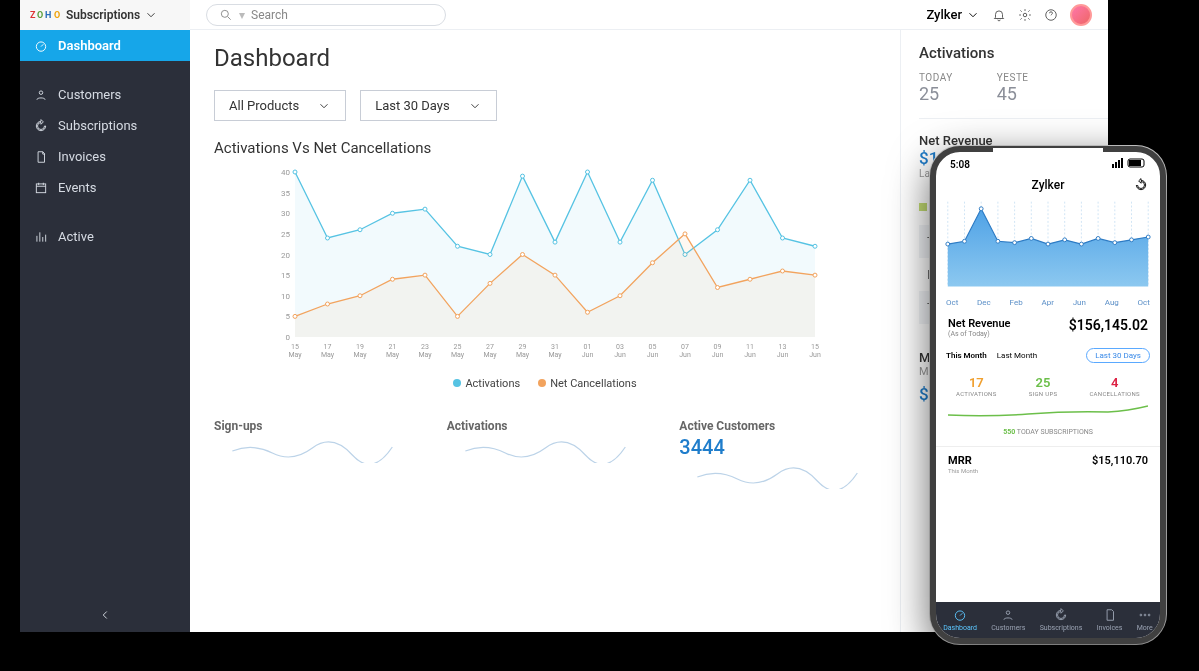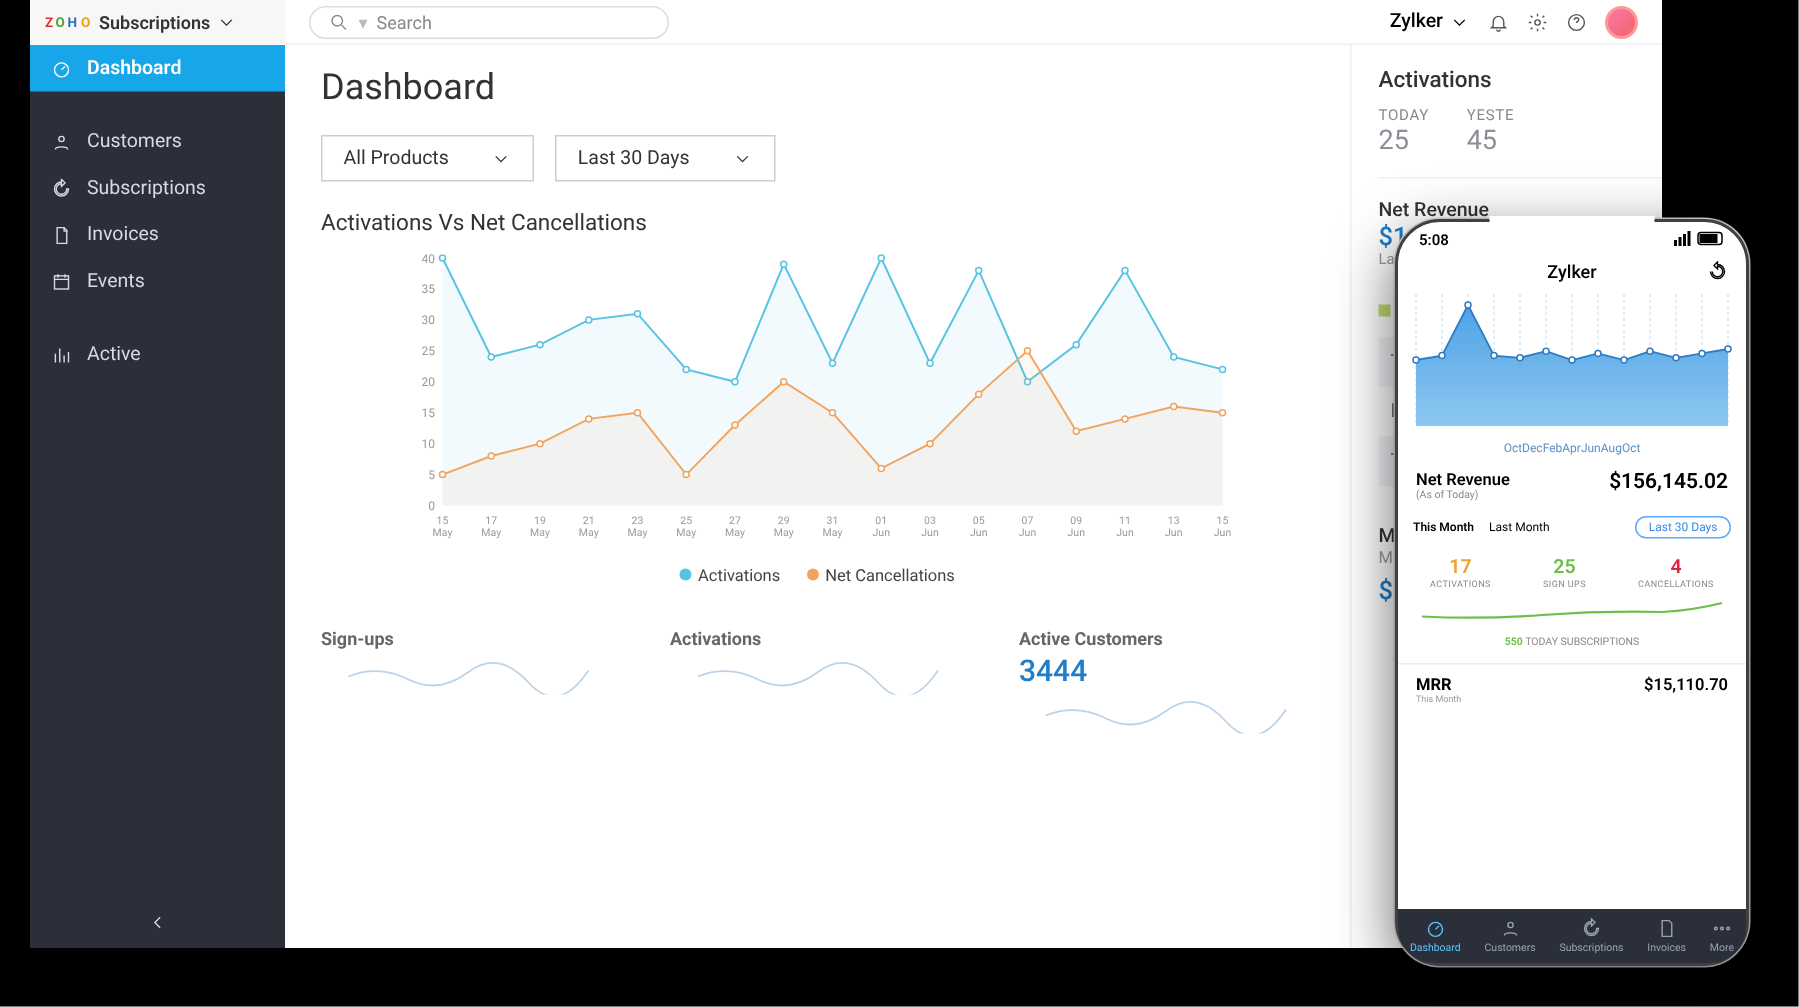--- a/index.html
+++ b/index.html
@@ -17,54 +17,54 @@
   .topbar{height:30px;border-bottom:1px solid #eceff3;display:flex;align-items:center;padding:0 16px;gap:12px}
   .search{display:flex;align-items:center;gap:6px;border:1px solid #d9dde3;border-radius:14px;padding:3px 12px;width:240px;color:#888;font-size:12px}
   .spacer{flex:1}
   .org{font-size:13px;font-weight:500;display:flex;align-items:center;gap:4px}
   .top-ico{cursor:pointer;color:#555;display:flex}
   .avatar{width:22px;height:22px;border-radius:50%;background:linear-gradient(135deg,#f7a 0%,#e66 100%);border:2px solid #f99}
   .content{flex:1;display:flex;overflow:hidden}
   .center{flex:1;padding:14px 24px 0 24px;overflow:hidden}
   .page-title{font-size:24px;font-weight:400;color:#333;margin-bottom:18px}
   .filters{display:flex;gap:14px;margin-bottom:18px}
-  .sel{border:1px solid #c8cdd6;padding:7px 14px;font-size:13px;display:flex;align-items:center;gap:28px;cursor:pointer;color:#333}
+  .sel{border:1px solid #c8cdd6;padding:7px 14px;font-size:13px;display:flex;align-items:center;gap:18px;cursor:pointer;color:#333}
   .section-title{font-size:15px;color:#333;margin-bottom:10px}
   .chart-wrap{height:230px;margin-bottom:22px}
   .legend{display:flex;gap:18px;justify-content:center;margin-top:6px;font-size:11px;color:#444}
   .legend span i{display:inline-block;width:8px;height:8px;border-radius:50%;margin-right:4px}
   .cards{display:flex;gap:36px}
   .card{flex:1}
   .card-label{font-size:12px;color:#666;font-weight:700}
   .card-val{font-size:20px;color:#1f7dcb;font-weight:500;margin-top:2px}
   .right{width:208px;padding:14px 0 0 18px;border-left:1px solid #eceff3;font-size:13px}
   .rh{font-size:15px;color:#333;font-weight:500;margin-bottom:10px}
-  .act-cols{display:flex;gap:25px;margin-bottom:14px;padding-bottom:14px;border-bottom:1px solid #eceff3}
+  .act-cols{display:flex;gap:44px;margin-bottom:14px;padding-bottom:14px;border-bottom:1px solid #eceff3}
   .act-col .lbl{font-size:10px;color:#888;letter-spacing:.5px}
   .act-col .val{font-size:18px;color:#8b8f99}
   .rev-label{font-size:13px;color:#333;font-weight:500}
   .rev-val{font-size:17px;color:#1f7dcb;font-weight:500}
   .rev-sub{font-size:10px;color:#999;margin-bottom:10px}
   .bars{display:flex;gap:4px;align-items:flex-end;height:22px;margin-bottom:14px}
   .bars div{width:8px;background:#c3dc73}
   .period-row{padding:9px 8px;color:#666;font-size:13px}
   .period-row.sh{background:#f2f4f7}
   .mrr-block{margin-top:26px}
   .mrr-title{font-size:13px;color:#333;font-weight:500}
   .mrr-sub{font-size:11px;color:#999}
   .mrr-val{font-size:17px;color:#1f7dcb;font-weight:500;margin-top:6px}
   svg.ico{width:14px;height:14px;fill:none;stroke:currentColor;stroke-width:1.6}
   
-  .phone{position:absolute;left:930px;top:146px;width:236px;height:498px;background:#fff;border-radius:30px;border:2px solid #404040;box-shadow:0 12px 40px rgba(0,0,0,.6),0 0 0 1px #ddd}
+  .phone{position:absolute;left:930px;top:146px;width:236px;height:498px;background:#fff;border-radius:30px;border:6px solid #404040;box-shadow:0 12px 40px rgba(0,0,0,.6),0 0 0 1px #ddd}
   .notch{position:absolute;left:50%;top:-4px;transform:translateX(-50%);width:110px;height:22px;background:#fff;border-radius:0 0 14px 14px;z-index:2}
   .phone-inner{position:absolute;inset:0;border-radius:24px;overflow:hidden;display:flex;flex-direction:column}
   .p-status{height:24px;display:flex;align-items:center;justify-content:space-between;padding:0 14px;font-size:10px;font-weight:600}
   .p-header{display:flex;align-items:center;justify-content:space-between;padding:2px 12px 4px 12px;font-size:12px;font-weight:500}
   .p-chart{height:100px;padding:0 6px}
-  .p-months{display:flex;justify-content:center;padding:2px 10px;font-size:8px;color:#5b8fc7}
+  .p-months{display:flex;justify-content:space-between;padding:2px 10px;font-size:8px;color:#5b8fc7}
   .p-rev{display:flex;justify-content:space-between;align-items:flex-start;padding:8px 12px 4px 12px}
   .p-rev .l1{font-size:11px;font-weight:600}
   .p-rev .l2{font-size:7px;color:#888}
   .p-rev .amt{font-size:14px;font-weight:600}
   .p-tabs{display:flex;gap:10px;padding:6px 10px;font-size:8px;align-items:center}
   .p-pill{border:1px solid #5aa9ff;color:#3a8ae8;border-radius:10px;padding:2px 8px;margin-left:auto}
   .p-stats{display:flex;justify-content:space-around;padding:6px 4px}
   .p-stat{text-align:center}
   .p-stat .n{font-size:13px;font-weight:600}
   .p-stat .t{font-size:6px;color:#888;letter-spacing:.3px}

